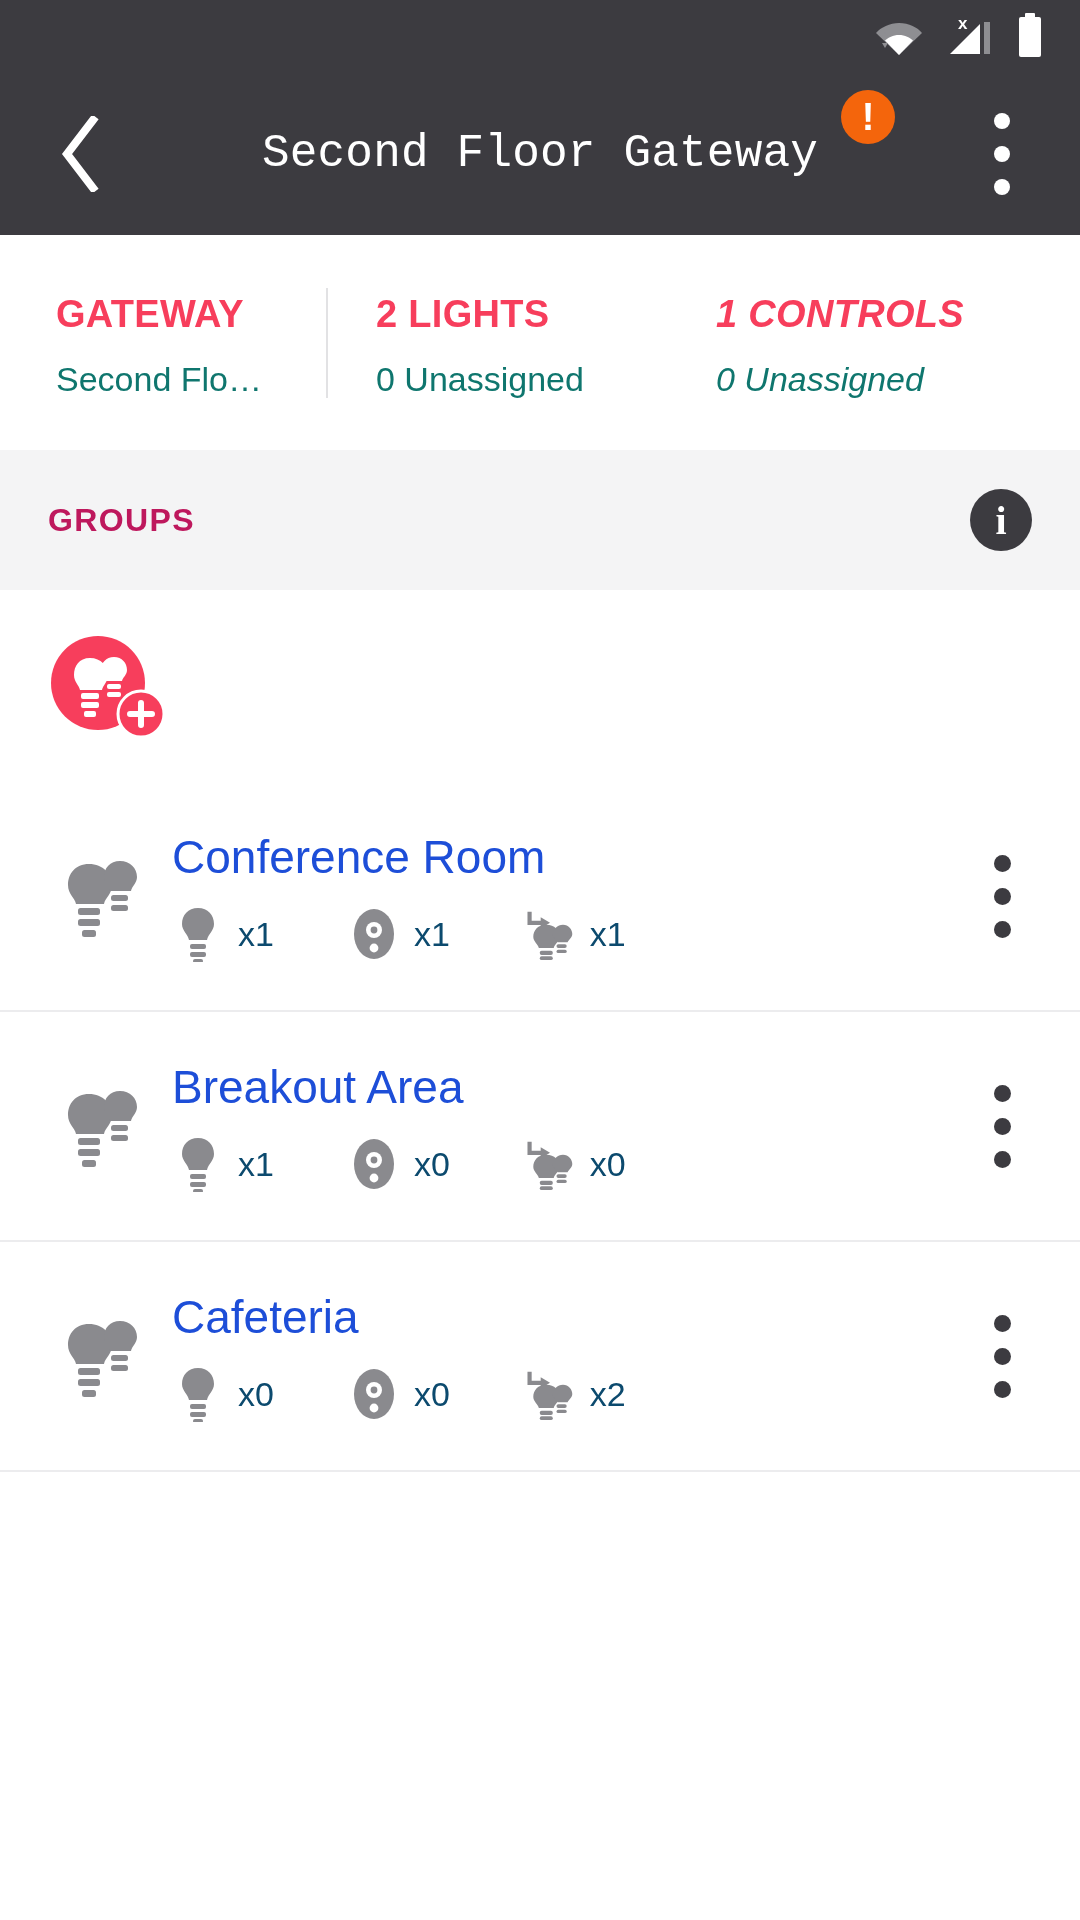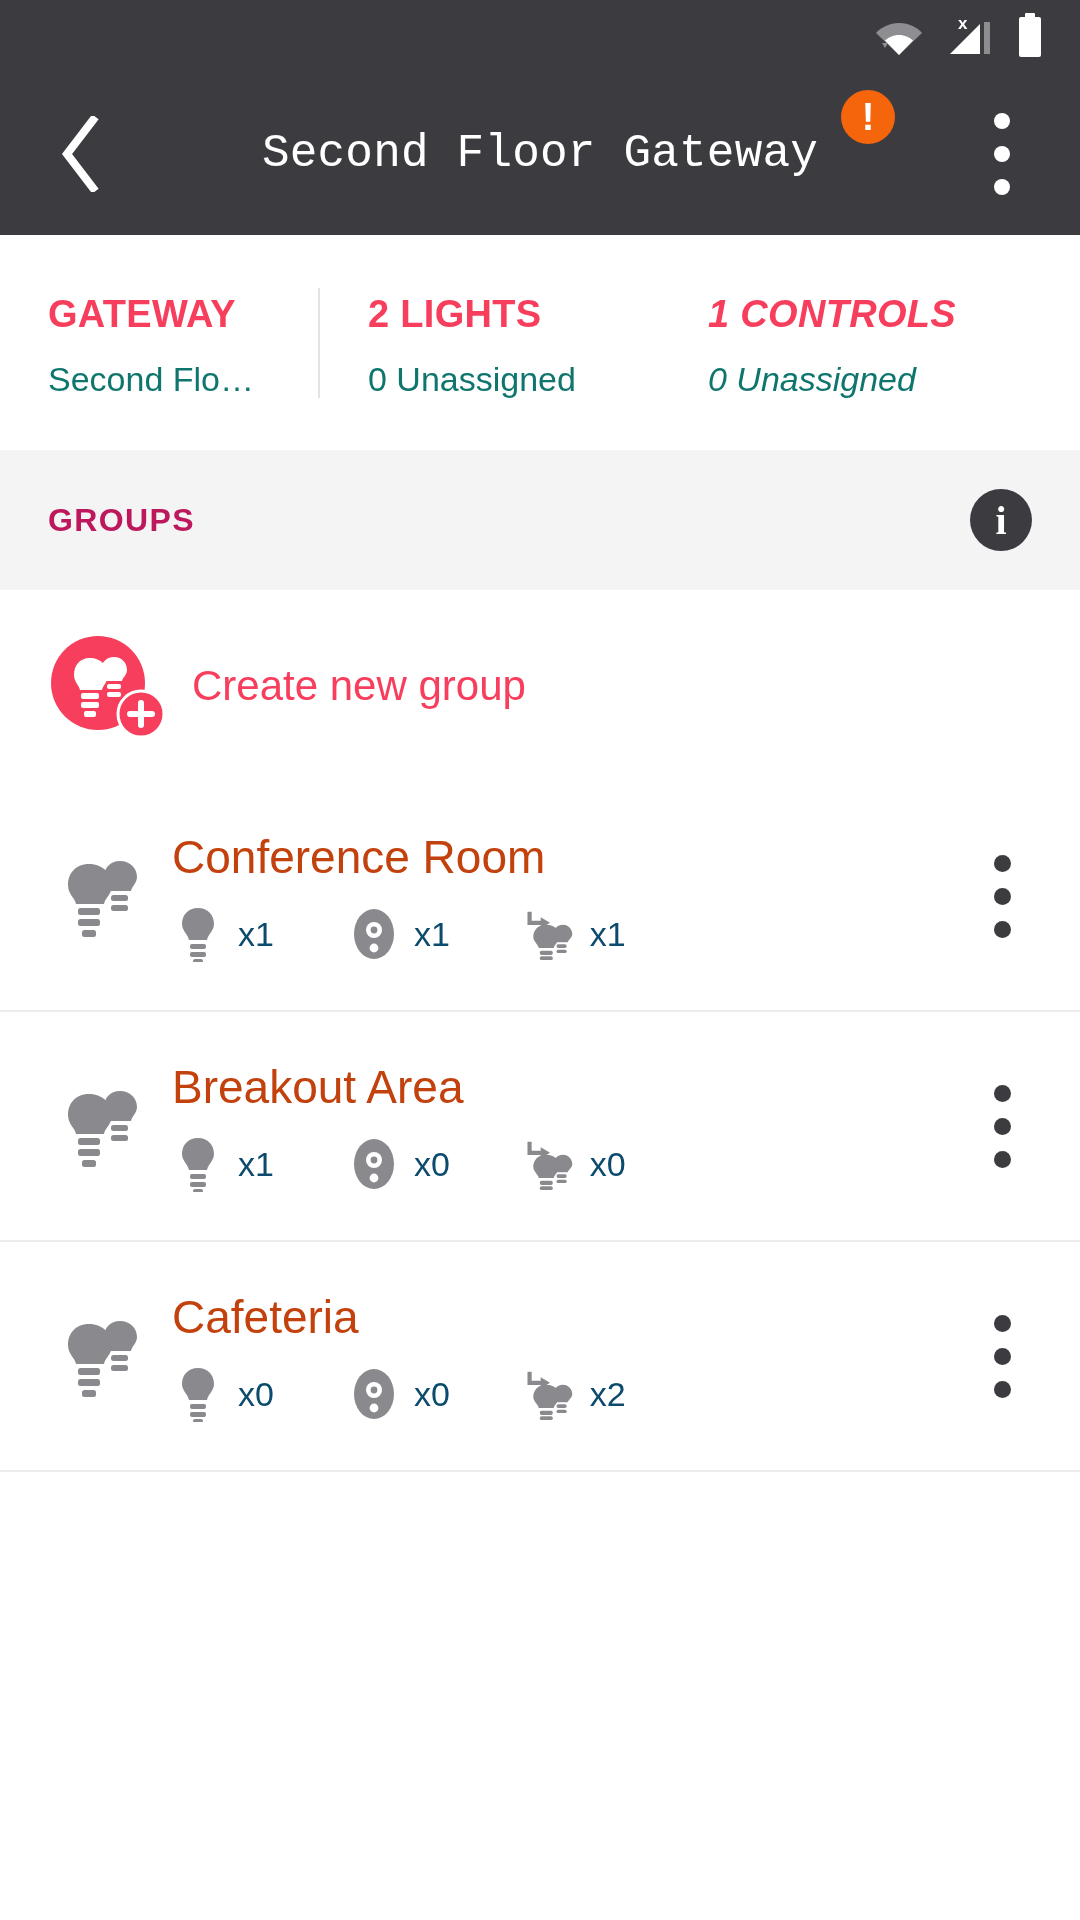--- a/index.html
+++ b/index.html
@@ -50,20 +50,21 @@
     width:60px; height:96px;
     display:flex; flex-direction:column; align-items:center; justify-content:center; gap:17px;
   }
   .overflow .dot{ width:16px; height:16px; border-radius:50%; background:#ffffff; }
 
   
   .summary{
     height:215px; background:#ffffff;
     display:flex; align-items:center;
     position:relative;
+    margin-left:8px;
   }
   .sum-col{ padding-top:6px; }
   .sum-col.c1{ width:318px; padding-left:48px; }
   .sum-col.c2{ width:360px; padding-left:50px; }
   .sum-col.c3{ width:360px; padding-left:30px;font-style:italic; }
   .sum-title{
     color:#f73e5c; font-size:38px; font-weight:700; letter-spacing:.3px;
     white-space:nowrap;
   }
   .sum-sub{
@@ -104,21 +105,21 @@
   
   .group-row{
     height:230px; background:#ffffff;
     display:flex; align-items:center;
     position:relative;
     border-bottom:2px solid #ececee;
   }
   .grp-icon{ width:118px; margin-left:44px; flex:none;
              display:flex; align-items:center; justify-content:center; }
   .grp-body{ margin-left:10px; flex:1 1 auto; }
-  .grp-name{ color:#c2410c; font-size:46px; font-weight:400; }
+  .grp-name{ color:#1d4ed8; font-size:46px; font-weight:400; }
   .grp-meta{ margin-top:22px; display:flex; align-items:center; }
   .meta-item{ display:flex; align-items:center; }
   .meta-item .mi-ico{ width:52px; display:flex; align-items:center; justify-content:center; }
   .meta-item .mi-txt{ color:#0c4a6e; font-size:34px; margin-left:14px; }
   .meta-item.m2{ margin-left:74px; }
   .meta-item.m3{ margin-left:74px; }
   .row-overflow{
     position:absolute; right:48px; top:50%; transform:translateY(-50%);
     width:60px; height:92px;
     display:flex; flex-direction:column; align-items:center; justify-content:center; gap:16px;
@@ -208,21 +209,20 @@
         <rect x="36" y="75" width="12" height="6" rx="2" fill="#ffffff"></rect>
 
         <path d="M66 21 C74 21 79 27 79 34 C79 39 75 41 74 45 L58 45 C57 41 53 39 53 34 C53 27 58 21 66 21 Z" fill="#ffffff"></path>
         <rect x="59" y="48" width="14" height="5" rx="2" fill="#ffffff"></rect>
         <rect x="59" y="56" width="14" height="5" rx="2" fill="#ffffff"></rect>
 
         <circle cx="93" cy="78" r="23" fill="#f73e5c" stroke="#ffffff" stroke-width="3"></circle>
         <path d="M93 67 L93 89 M82 78 L104 78" stroke="#ffffff" stroke-width="6" stroke-linecap="round"></path>
       </svg>
     </div>
-    <div class="create-label">Create new group</div>
   </div>
 
   <div class="group-row">
     <div class="grp-icon">
       <svg width="92" height="92" viewBox="0 0 92 92">
         <path d="M32 14 C46 14 55 24 55 35 C55 44 48 48 47 54 L19 54 C18 48 11 44 11 35 C11 24 18 14 32 14 Z" fill="#8a8a8e"></path>
         <rect x="21" y="58" width="22" height="7" rx="2.5" fill="#8a8a8e"></rect>
         <rect x="21" y="69" width="22" height="7" rx="2.5" fill="#8a8a8e"></rect>
         <rect x="25" y="80" width="14" height="7" rx="2.5" fill="#8a8a8e"></rect>
         <path d="M63 11 C73 11 80 18 80 27 C80 33 75 36 74 41 L53 41 C52 36 47 33 47 27 C47 18 53 11 63 11 Z" fill="#8a8a8e"></path>

